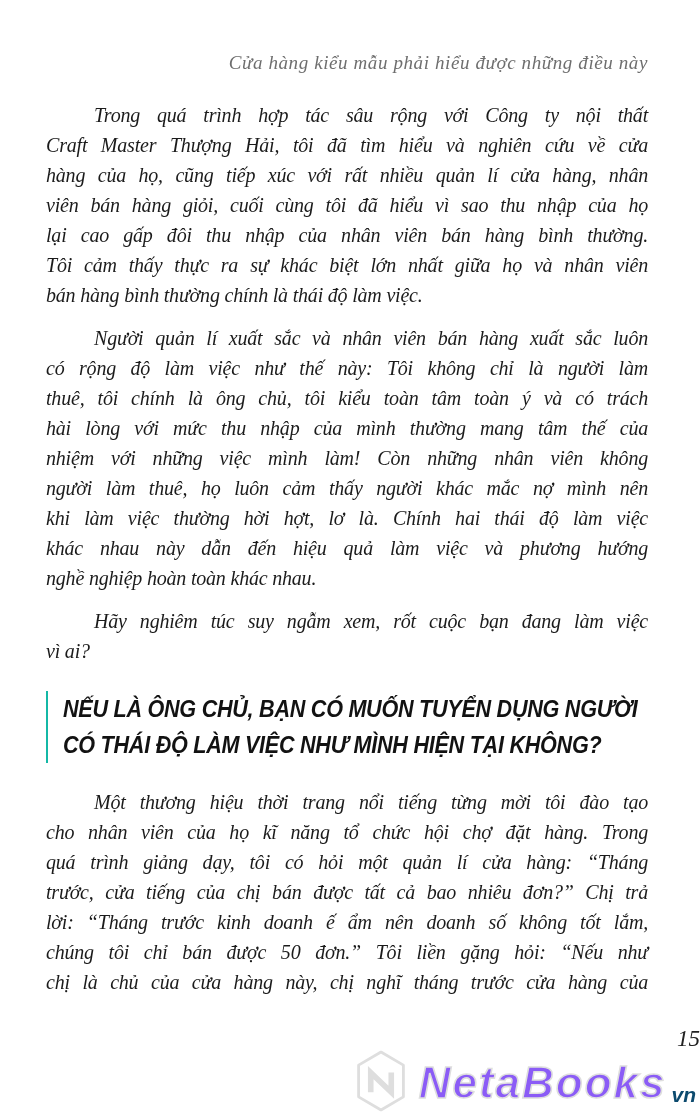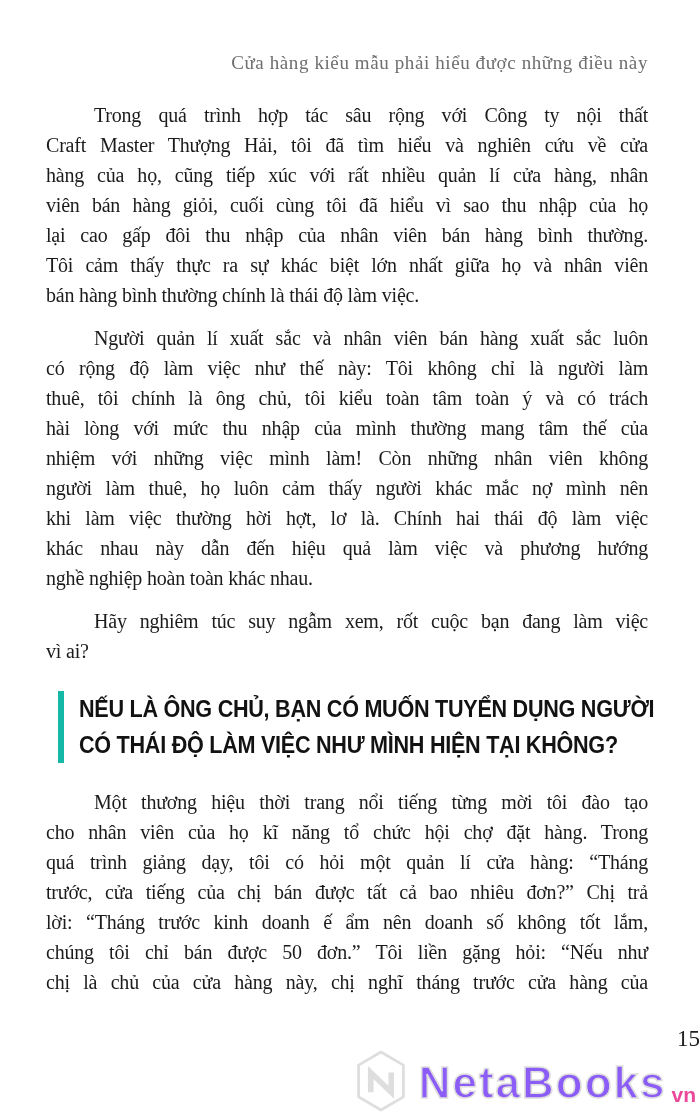--- a/index.html
+++ b/index.html
@@ -4,20 +4,21 @@
 <style>
   * { margin: 0; padding: 0; box-sizing: border-box; }
   html, body { background: #ffffff; }
   .page {
     position: relative;
     width: 700px;
     height: 1120px;
     background: #ffffff;
     overflow: hidden;
     font-family: "Liberation Serif", serif;
+    font-style: italic;
   }
   .running-header {
     position: absolute;
     top: 52px;
     right: 52px;
     font-size: 19px;
     color: #6e6e6e;
     letter-spacing: 0.6px;
     white-space: nowrap;
   }
@@ -33,23 +34,23 @@
     font-size: 20px;
     line-height: 30px;
     letter-spacing: -0.2px;
     text-align: justify;
     text-align-last: justify;
     white-space: normal;
   }
   .paragraph .line.first { text-indent: 48px; }
   .paragraph .line.no-stretch { text-align-last: left; }
   .section-heading {
-    border-left: 6px solid #14b8a6;
+    border-left: 2px solid #14b8a6;
     padding-left: 15px;
-    margin: 25px 0 24px 12px;
+    margin: 25px 0 24px 0;
   }
   .heading-line {
     font-family: "Liberation Sans", sans-serif;
     font-weight: bold;
     font-size: 24px;
     line-height: 36px;
     color: #121212;
     letter-spacing: -0.3px;
     white-space: nowrap;
   }
@@ -80,21 +81,21 @@
     font-weight: bold;
     font-size: 44px;
     letter-spacing: 2px;
     color: #8b5cf6;
     -webkit-text-stroke: 1.6px #dedede;
   }
   .wm-tld {
     font-family: "Liberation Sans", sans-serif;
     font-weight: bold;
     font-size: 21px;
-    color: #ec4899;
+    color: #0c4a6e;
     align-self: flex-end;
     margin: 0 0 9px 5px;
   }
 </style>
 </head>
 <body>
 
 <div class="page">
 
   <div class="running-header">Cửa hàng kiểu mẫu phải hiểu được những điều này</div>

